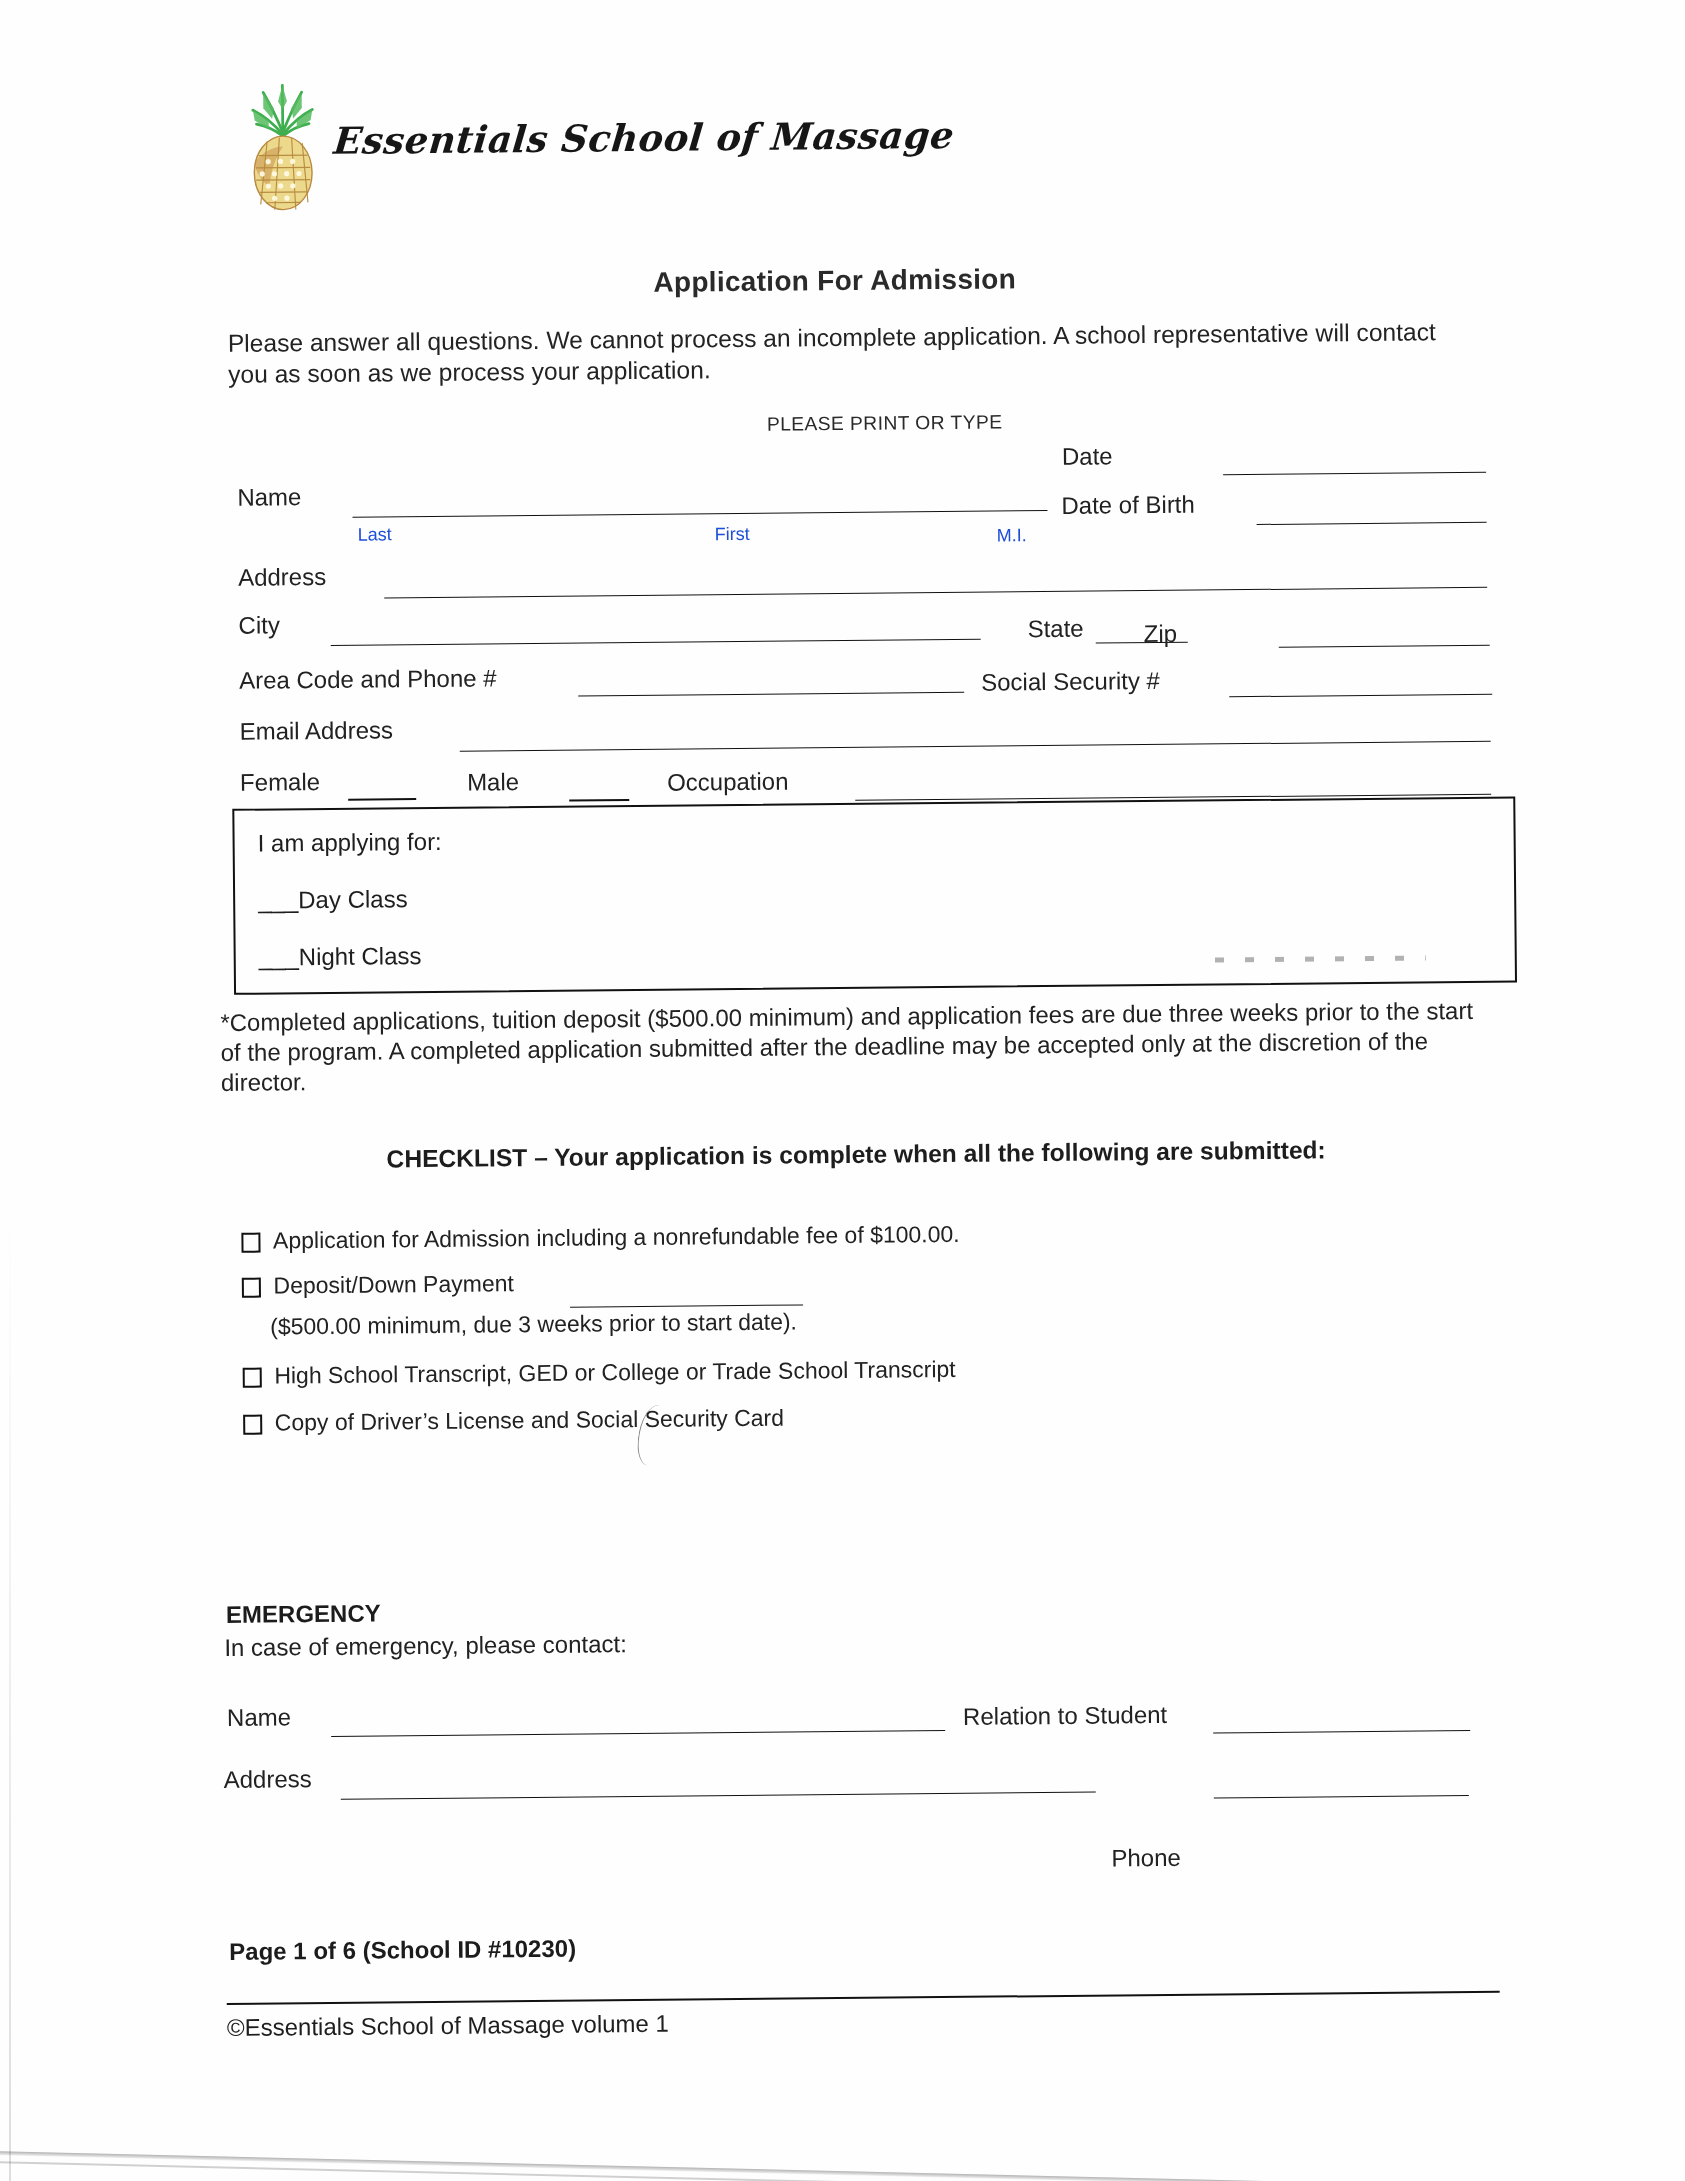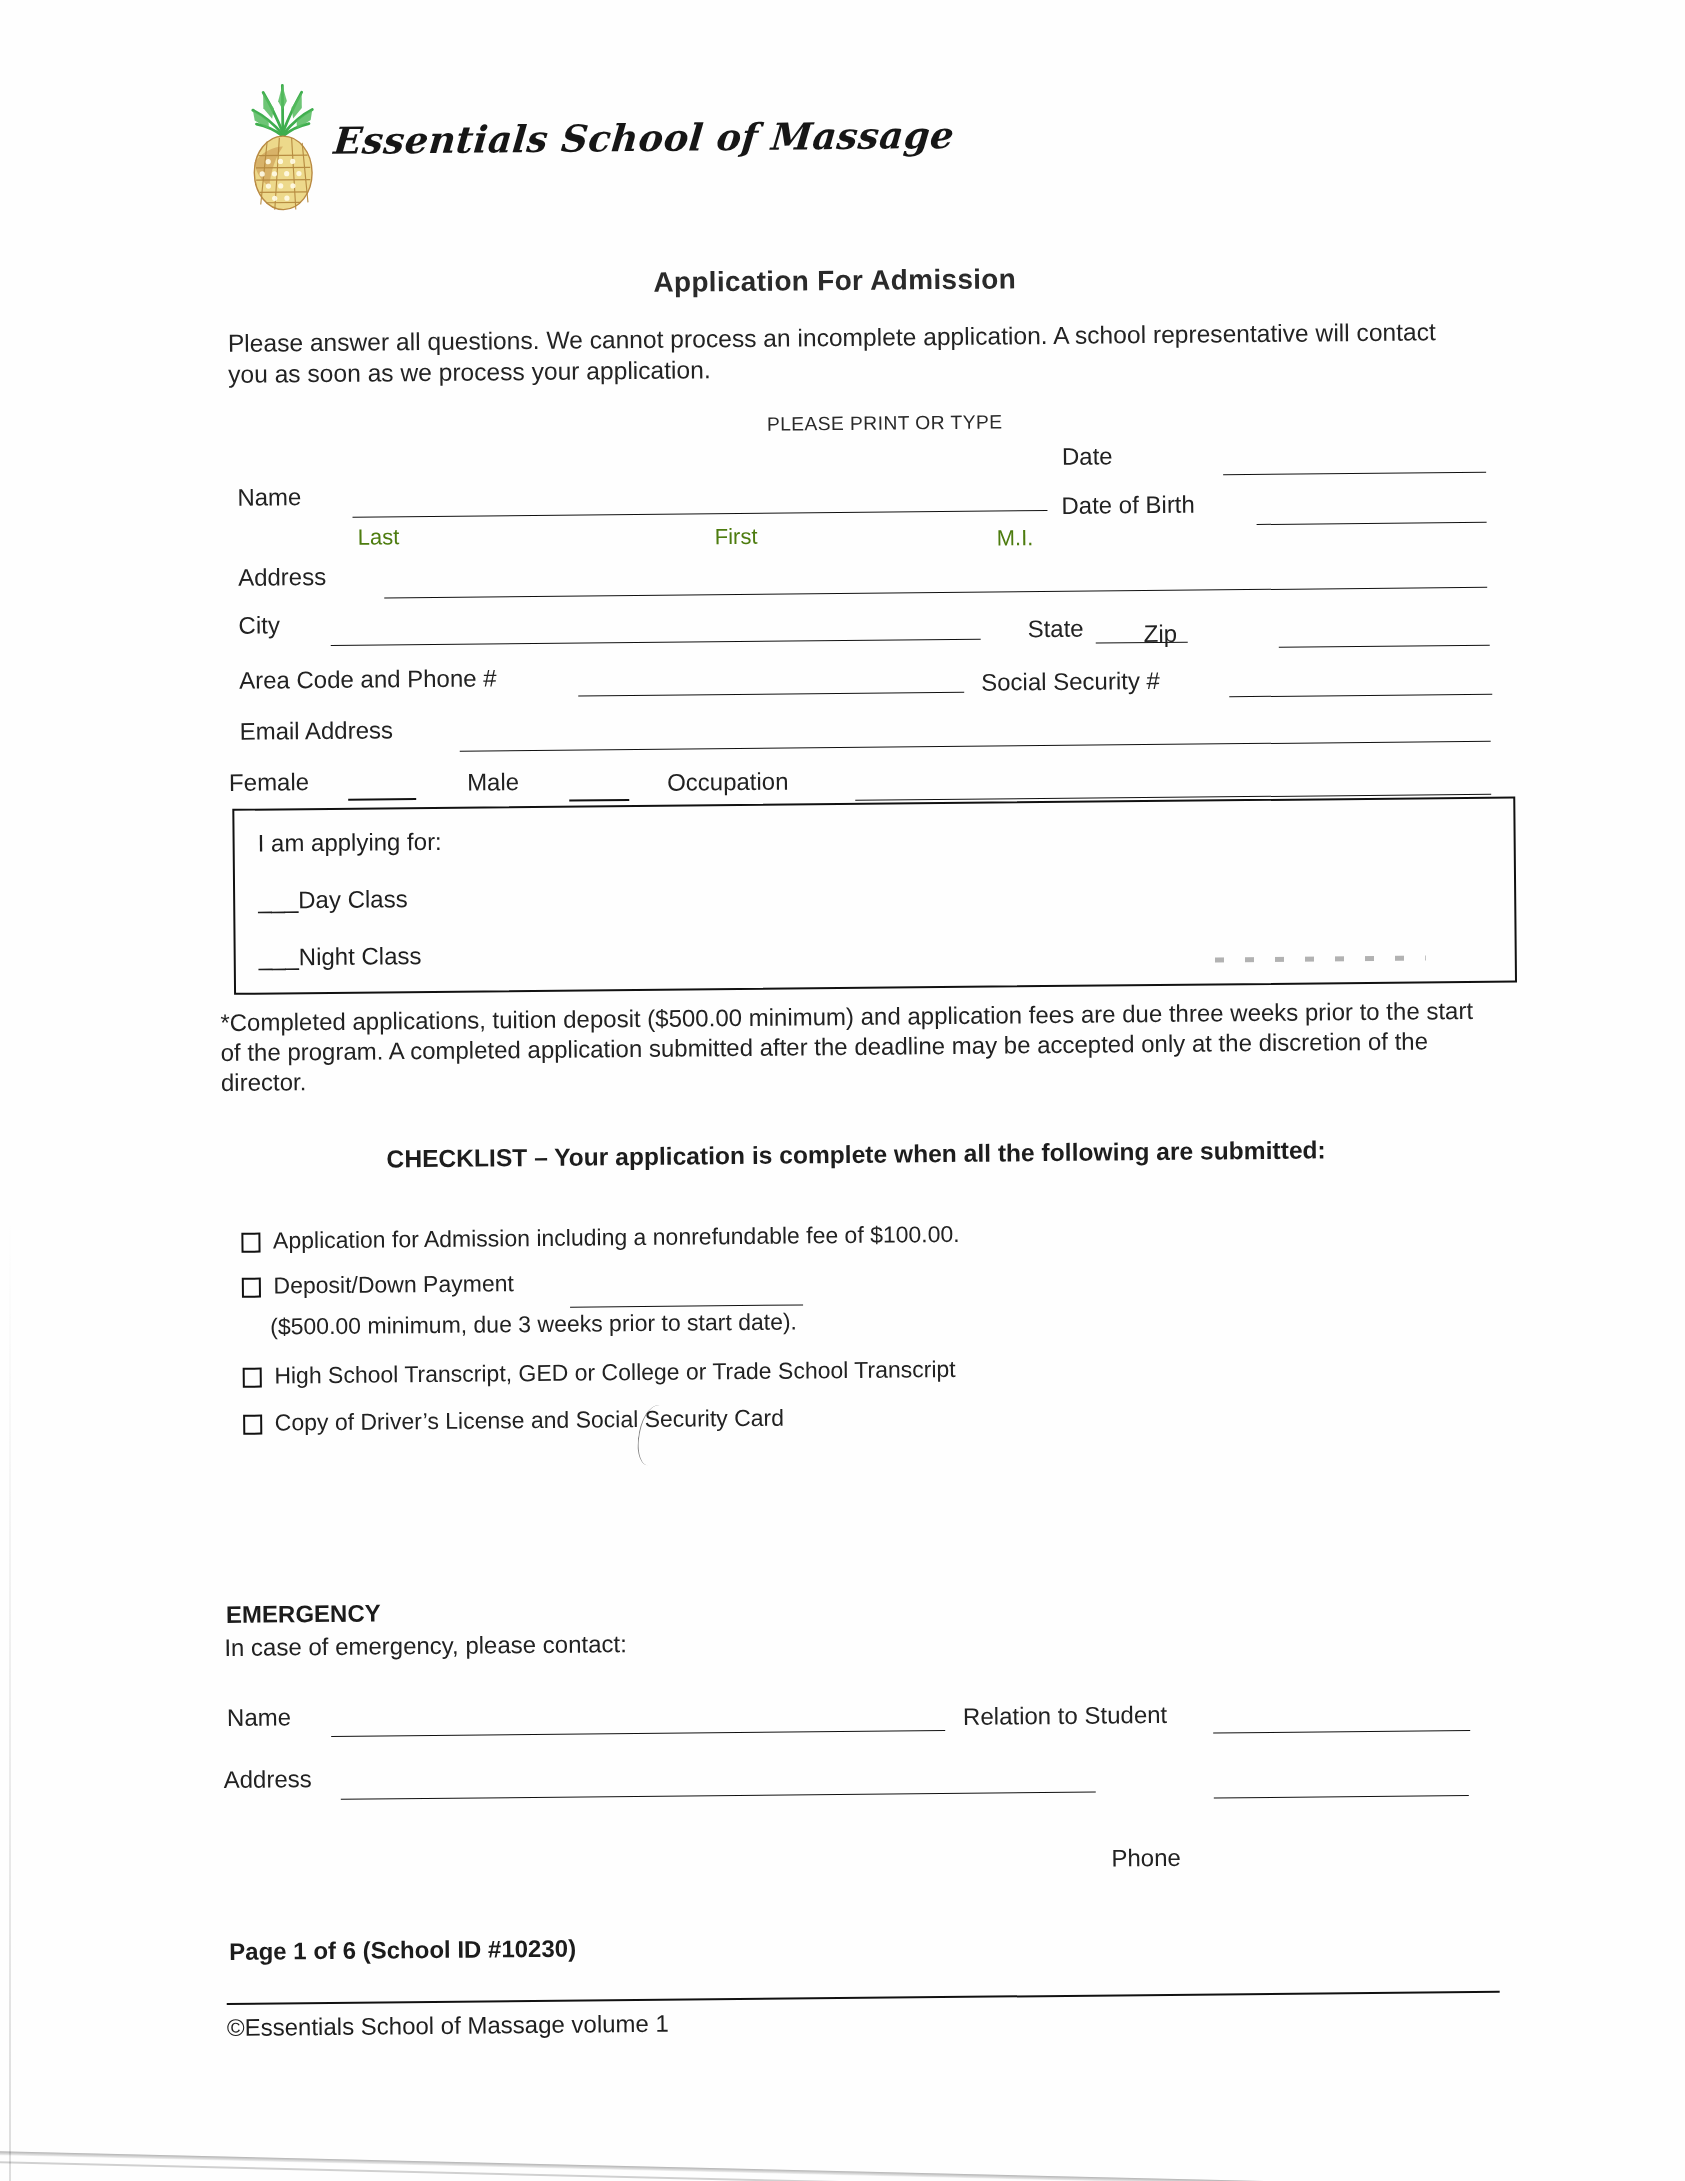--- a/index.html
+++ b/index.html
@@ -106,22 +106,22 @@
     color: #222;
     white-space: nowrap;
   }
   .fr {            
     position: absolute;
     height: 0;
     border-bottom: 1.9px solid #111;
   }
   .sub {           
     position: absolute;
-    font-size: 22px;
-    color: #4d7c0f;
+    font-size: 18px;
+    color: #1d4ed8;
   }
   .blank-short {   
     position: absolute;
     height: 0;
     border-bottom: 2.1px solid #111;
   }
 
   
   #applying-box {
     position: absolute;
@@ -313,21 +313,21 @@
 
     <div class="fl" style="left:243px; top:661px;">Area Code and Phone #</div>
     <div class="fr" style="left:582px; top:693px; width:386px;"></div>
 
     <div class="fl" style="left:985px; top:670px;">Social Security #</div>
     <div class="fr" style="left:1233px; top:700px; width:263px;"></div>
 
     <div class="fl" style="left:243px; top:712px;">Email Address</div>
     <div class="fr" style="left:463px; top:747px; width:1031px;"></div>
 
-    <div class="fl" style="left:232px; top:763px;">Female</div>
+    <div class="fl" style="left:243px; top:763px;">Female</div>
     <div class="blank-short" style="left:351px; top:794px; width:68px;"></div>
 
     <div class="fl" style="left:470px; top:765px;">Male</div>
     <div class="blank-short" style="left:572px; top:797px; width:60px;"></div>
 
     <div class="fl" style="left:670px; top:767px;">Occupation</div>
     <div class="fr" style="left:858px; top:800px; width:636px;"></div>
 
     <div id="applying-box">
       <div class="box-line" style="left:23px; top:19.3px;">I am applying for:</div>

